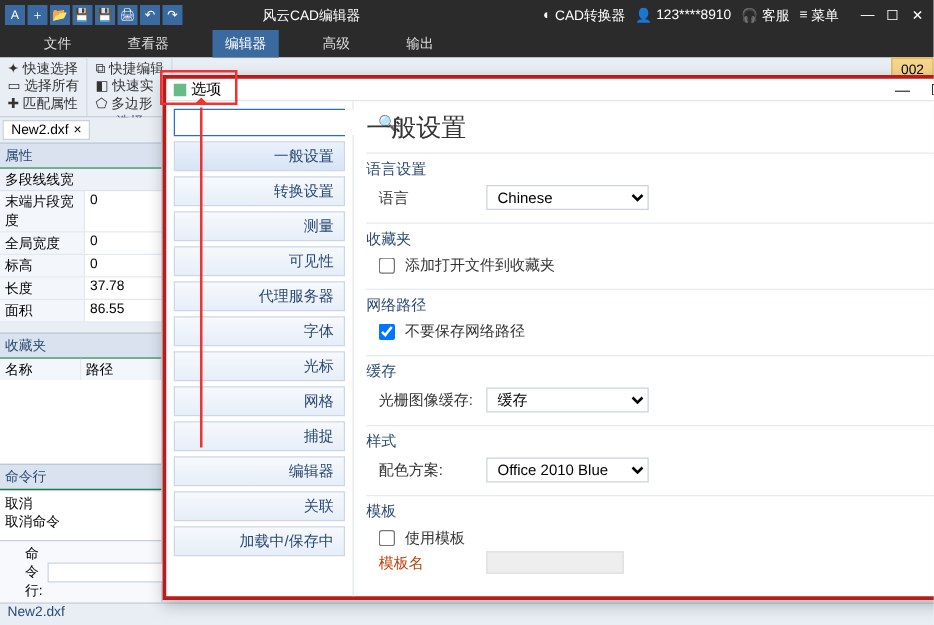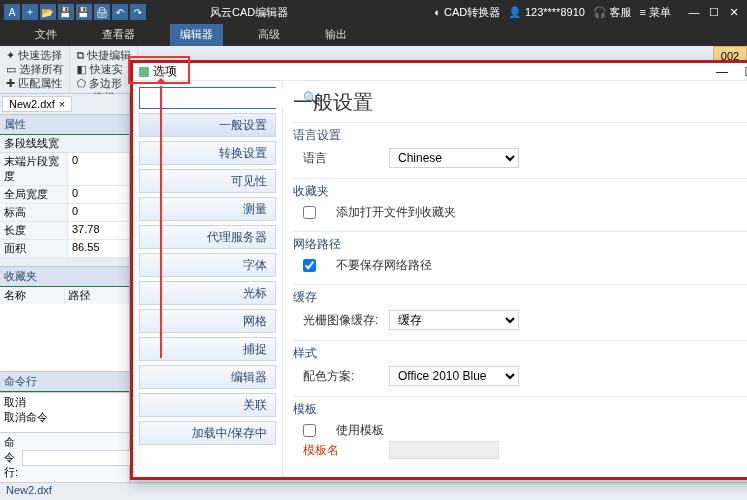--- a/index.html
+++ b/index.html
@@ -33,21 +33,21 @@
 .doc-tab { background: #fff; border: 1px solid #c8d0dc; padding: 1px 6px; margin: 2px; display: inline-flex; align-items: center; gap: 4px; width: fit-content; }
 .panel-title { background: #d9e2ee; border-top: 1px solid #c0c8d4; border-bottom: 1px solid #15803d; padding: 2px 4px; color: #2b4a73; }
 .subhdr { background: #eef2f8; padding: 1px 4px; border-bottom: 1px solid #dbe2ec; }
 .proprow { display: flex; border-bottom: 1px solid #e3e8f0; }
 .proprow .k { width: 68px; padding: 1px 4px; background: #f3f6fb; border-right: 1px solid #e3e8f0; }
 .proprow .v { flex: 1; padding: 1px 4px; background: #fff; text-align: left; }
 .fav-hdr { display: flex; }
 .fav-hdr span { flex: 1; padding: 1px 4px; background: #f3f6fb; border-right: 1px solid #e3e8f0; }
 .fav-body { flex: 1; background: #fff; }
 .cmdlog { background: #fff; border-top: 1px solid #c8d0dc; padding: 2px 4px; height: 40px; }
-.cmdline { border-top: 1px solid #c8d0dc; padding: 2px 4px; background: #f7f9fc; display: flex; align-items: center; gap: 4px; }
+.cmdline { border-top: 1px solid #c8d0dc; padding: 2px 20px; background: #f7f9fc; display: flex; align-items: center; gap: 4px; }
 .cmdline input { flex: 1; border: 1px solid #cbd3df; height: 16px; font-size: 11px; padding: 0 2px; }
 
 
 .status { position: absolute; left: 0; bottom: 0; right: 0; height: 18px; background: #e9eef5; border-top: 1px solid #c8d0dc; font-size: 11px; padding: 1px 6px; color: #2b4a73; }
 
 
 .ovflw { position: absolute; right: 0; top: 46px; width: 34px; height: 20px; background: #f6d48a; border: 1px solid #d9b45a; font-size: 11px; text-align: center; line-height: 18px; }
 
 
 .dialog { position: absolute; left: 130px; top: 60px; width: 668px; height: 420px; background: #fff; border: 3px solid #b91c1c; box-shadow: 0 4px 12px rgba(0,0,0,.25); display: flex; flex-direction: column; font-size: 12px; }
@@ -65,21 +65,21 @@
 .dlg-search input { flex: 1; border: none; outline: none; padding: 0 4px; font-size: 12px; }
 .dlg-search .sico { width: 20px; display: flex; align-items: center; justify-content: center; color: #2b6cd1; }
 .nav-item { background: linear-gradient(#f6f9fd,#e7eef8); border: 1px solid #cbd6e6; height: 24px; display: flex; align-items: center; justify-content: flex-end; padding: 0 8px; color: #2b4a73; cursor: pointer; }
 .nav-item.active { background: linear-gradient(#eaf1fb,#d7e4f5); }
 
 .dlg-content { flex: 1; padding: 8px 10px; overflow: auto; color: #333; }
 .dlg-content h2 { font-size: 20px; font-weight: normal; margin-bottom: 6px; }
 .sect { border-top: 1px solid #e6e9ef; padding: 4px 0 8px; }
 .sect .st { font-size: 12px; color: #2b4a73; margin-bottom: 4px; }
 .row { display: flex; align-items: center; gap: 6px; margin: 2px 0 2px 10px; font-size: 12px; }
-.row label { display: flex; align-items: center; gap: 20px; }
+.row label { display: flex; align-items: center; gap: 8px; }
 .row select, .row input[type=text] { border: 1px solid #cbd3df; height: 20px; font-size: 12px; padding: 0 4px; background: #fff; }
 .row .lbl { width: 80px; }
 .row select { width: 130px; }
 .row .dis { background: #eee; color: #999; border: 1px solid #ddd; height: 18px; width: 110px; }
 .sq { width: 10px; height: 10px; display: inline-block; }
 
 
 .preview { position: absolute; right: 20px; bottom: 28px; width: 54px; height: 44px; border: 1px solid #c8d0dc; background: #fff; }
 </style>
 </head>
@@ -221,22 +221,22 @@
     </div>
   </div>
   <div class="dlg-body">
     <div class="dlg-nav">
       <div class="dlg-search">
         <input type="text" placeholder="" style="">
         <span class="sico">🔍</span>
       </div>
       <div class="nav-item active">一般设置</div>
       <div class="nav-item">转换设置</div>
+      <div class="nav-item">测量</div>
       <div class="nav-item">可见性</div>
-      <div class="nav-item">测量</div>
       <div class="nav-item">代理服务器</div>
       <div class="nav-item">字体</div>
       <div class="nav-item">光标</div>
       <div class="nav-item">网格</div>
       <div class="nav-item">捕捉</div>
       <div class="nav-item">编辑器</div>
       <div class="nav-item">关联</div>
       <div class="nav-item">加载中/保存中</div>
     </div>
     <div class="dlg-content">

